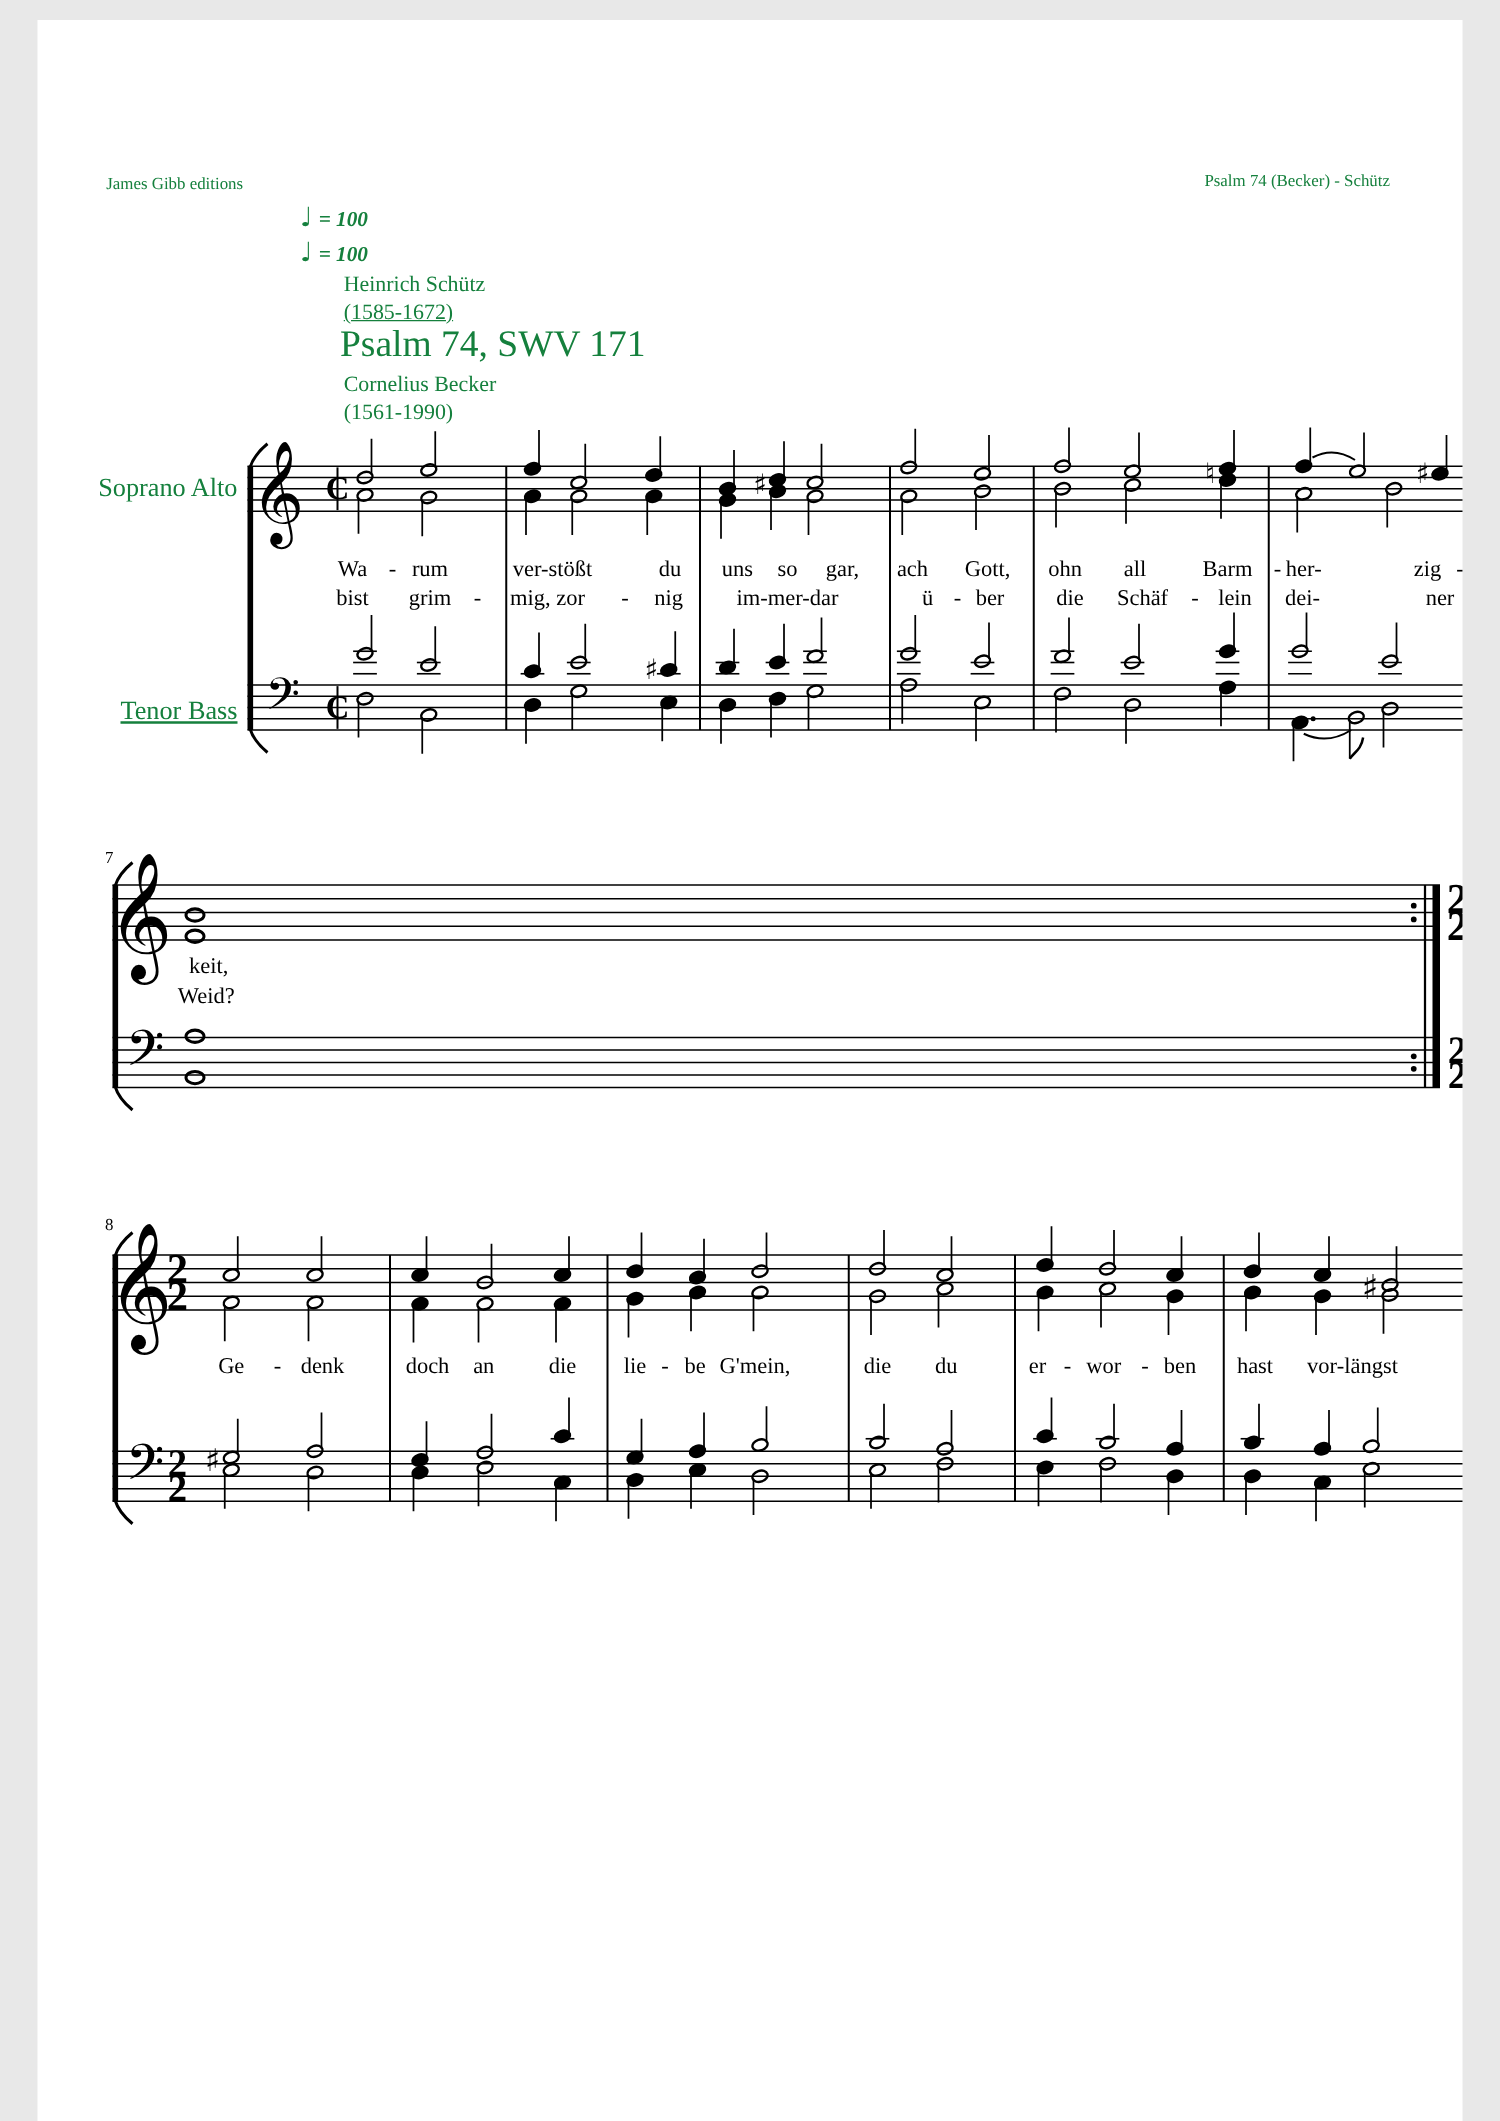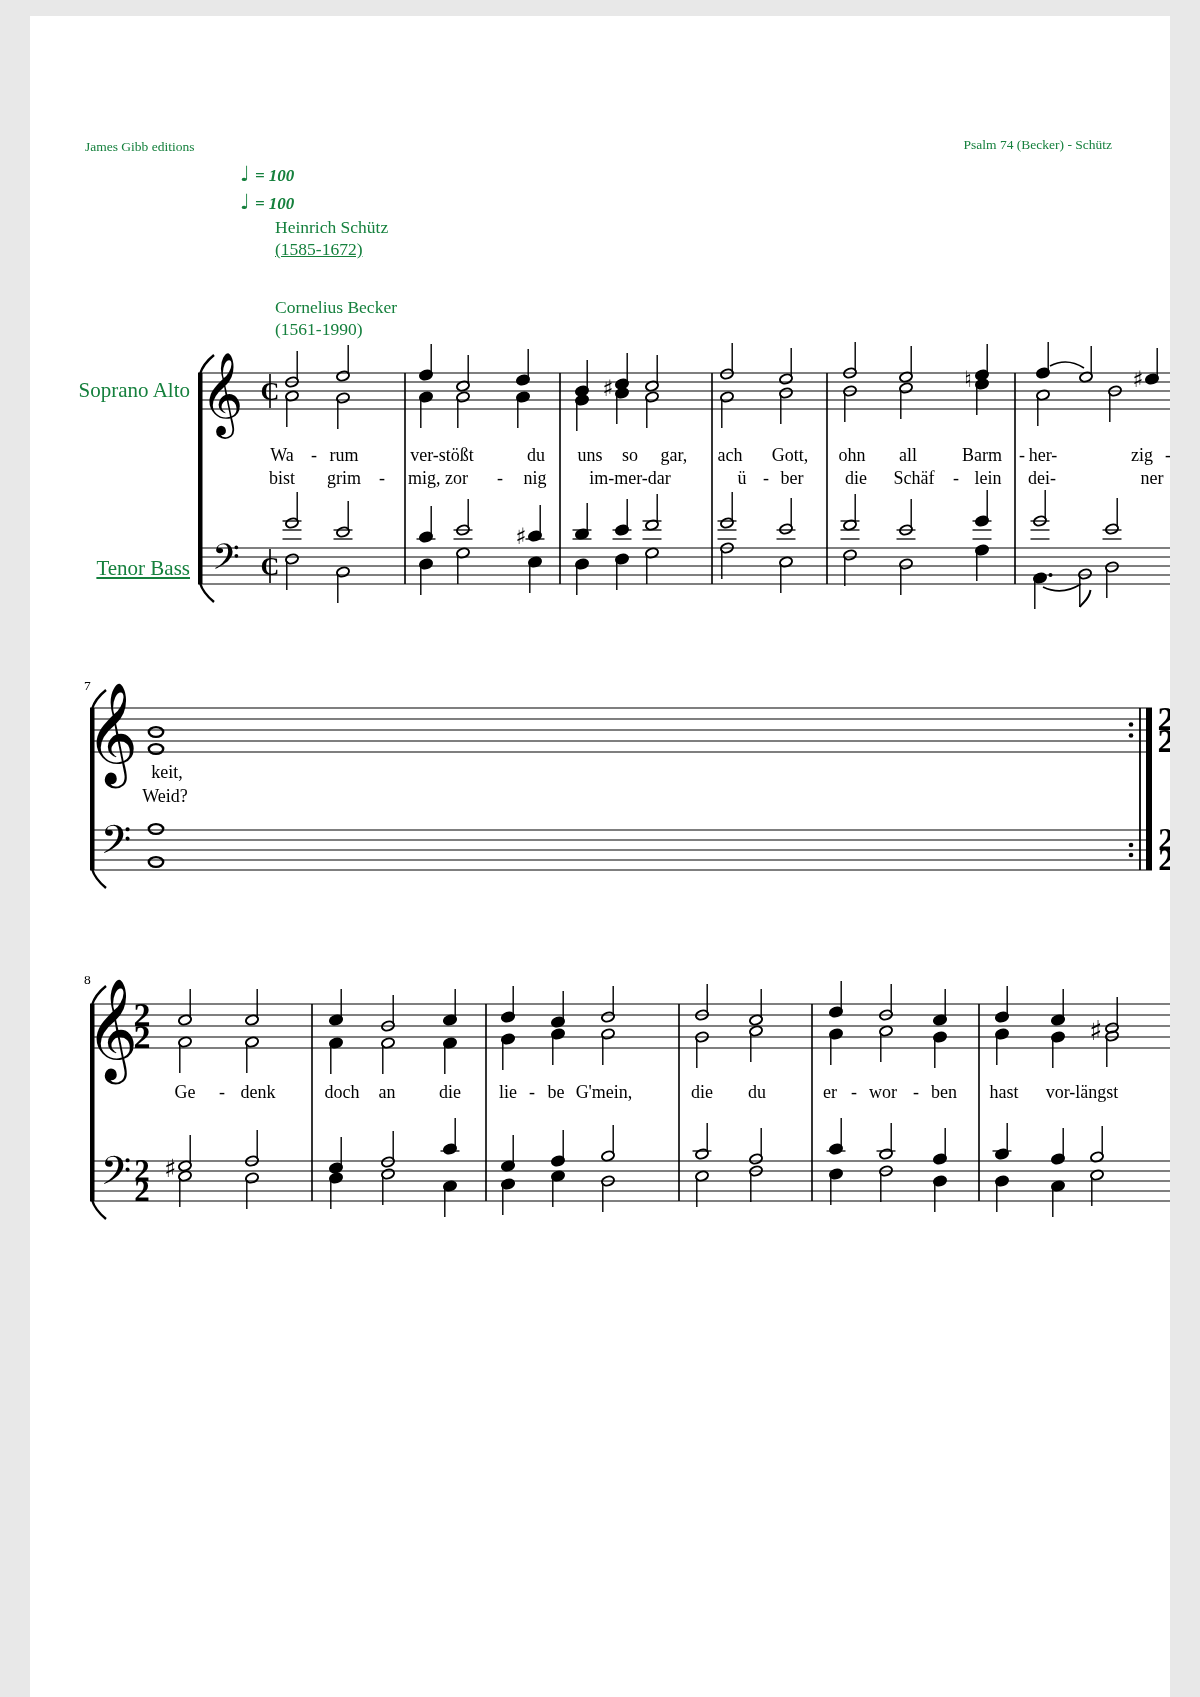--- a/index.html
+++ b/index.html
@@ -29,20 +29,21 @@
 
 <div class="page">
   <div id="hdr-left" class="hdr">James Gibb editions</div>
   <div id="hdr-right" class="hdr">Psalm 74 (Becker) - Schütz</div>
 
   <div id="tempo-1" class="tempo"><span class="glyph">♩</span><span class="eq">= 100</span></div>
   <div id="tempo-2" class="tempo"><span class="glyph">♩</span><span class="eq">= 100</span></div>
 
   <div id="composer" class="credit">Heinrich Schütz</div>
   <div id="composer-dates" class="credit">(1585-1672)</div>
+  <div id="main-title">Psalm 74, SWV 171</div>
   <div id="lyricist" class="credit">Cornelius Becker</div>
   <div id="lyricist-dates" class="credit">(1561-1990)</div>
 
   <div id="label-upper" class="part-label">Soprano Alto</div>
   <div id="label-lower" class="part-label">Tenor Bass</div>
 
   <svg id="score" width="1200" height="1697" viewBox="0 0 1200 1697">
       <g>
         <rect x="168" y="357" width="4.5" height="211" fill="#000"></rect>
         <path d="M 170 358 Q 173 348 184 339" stroke="#000" stroke-width="2.4" fill="none"></path>

